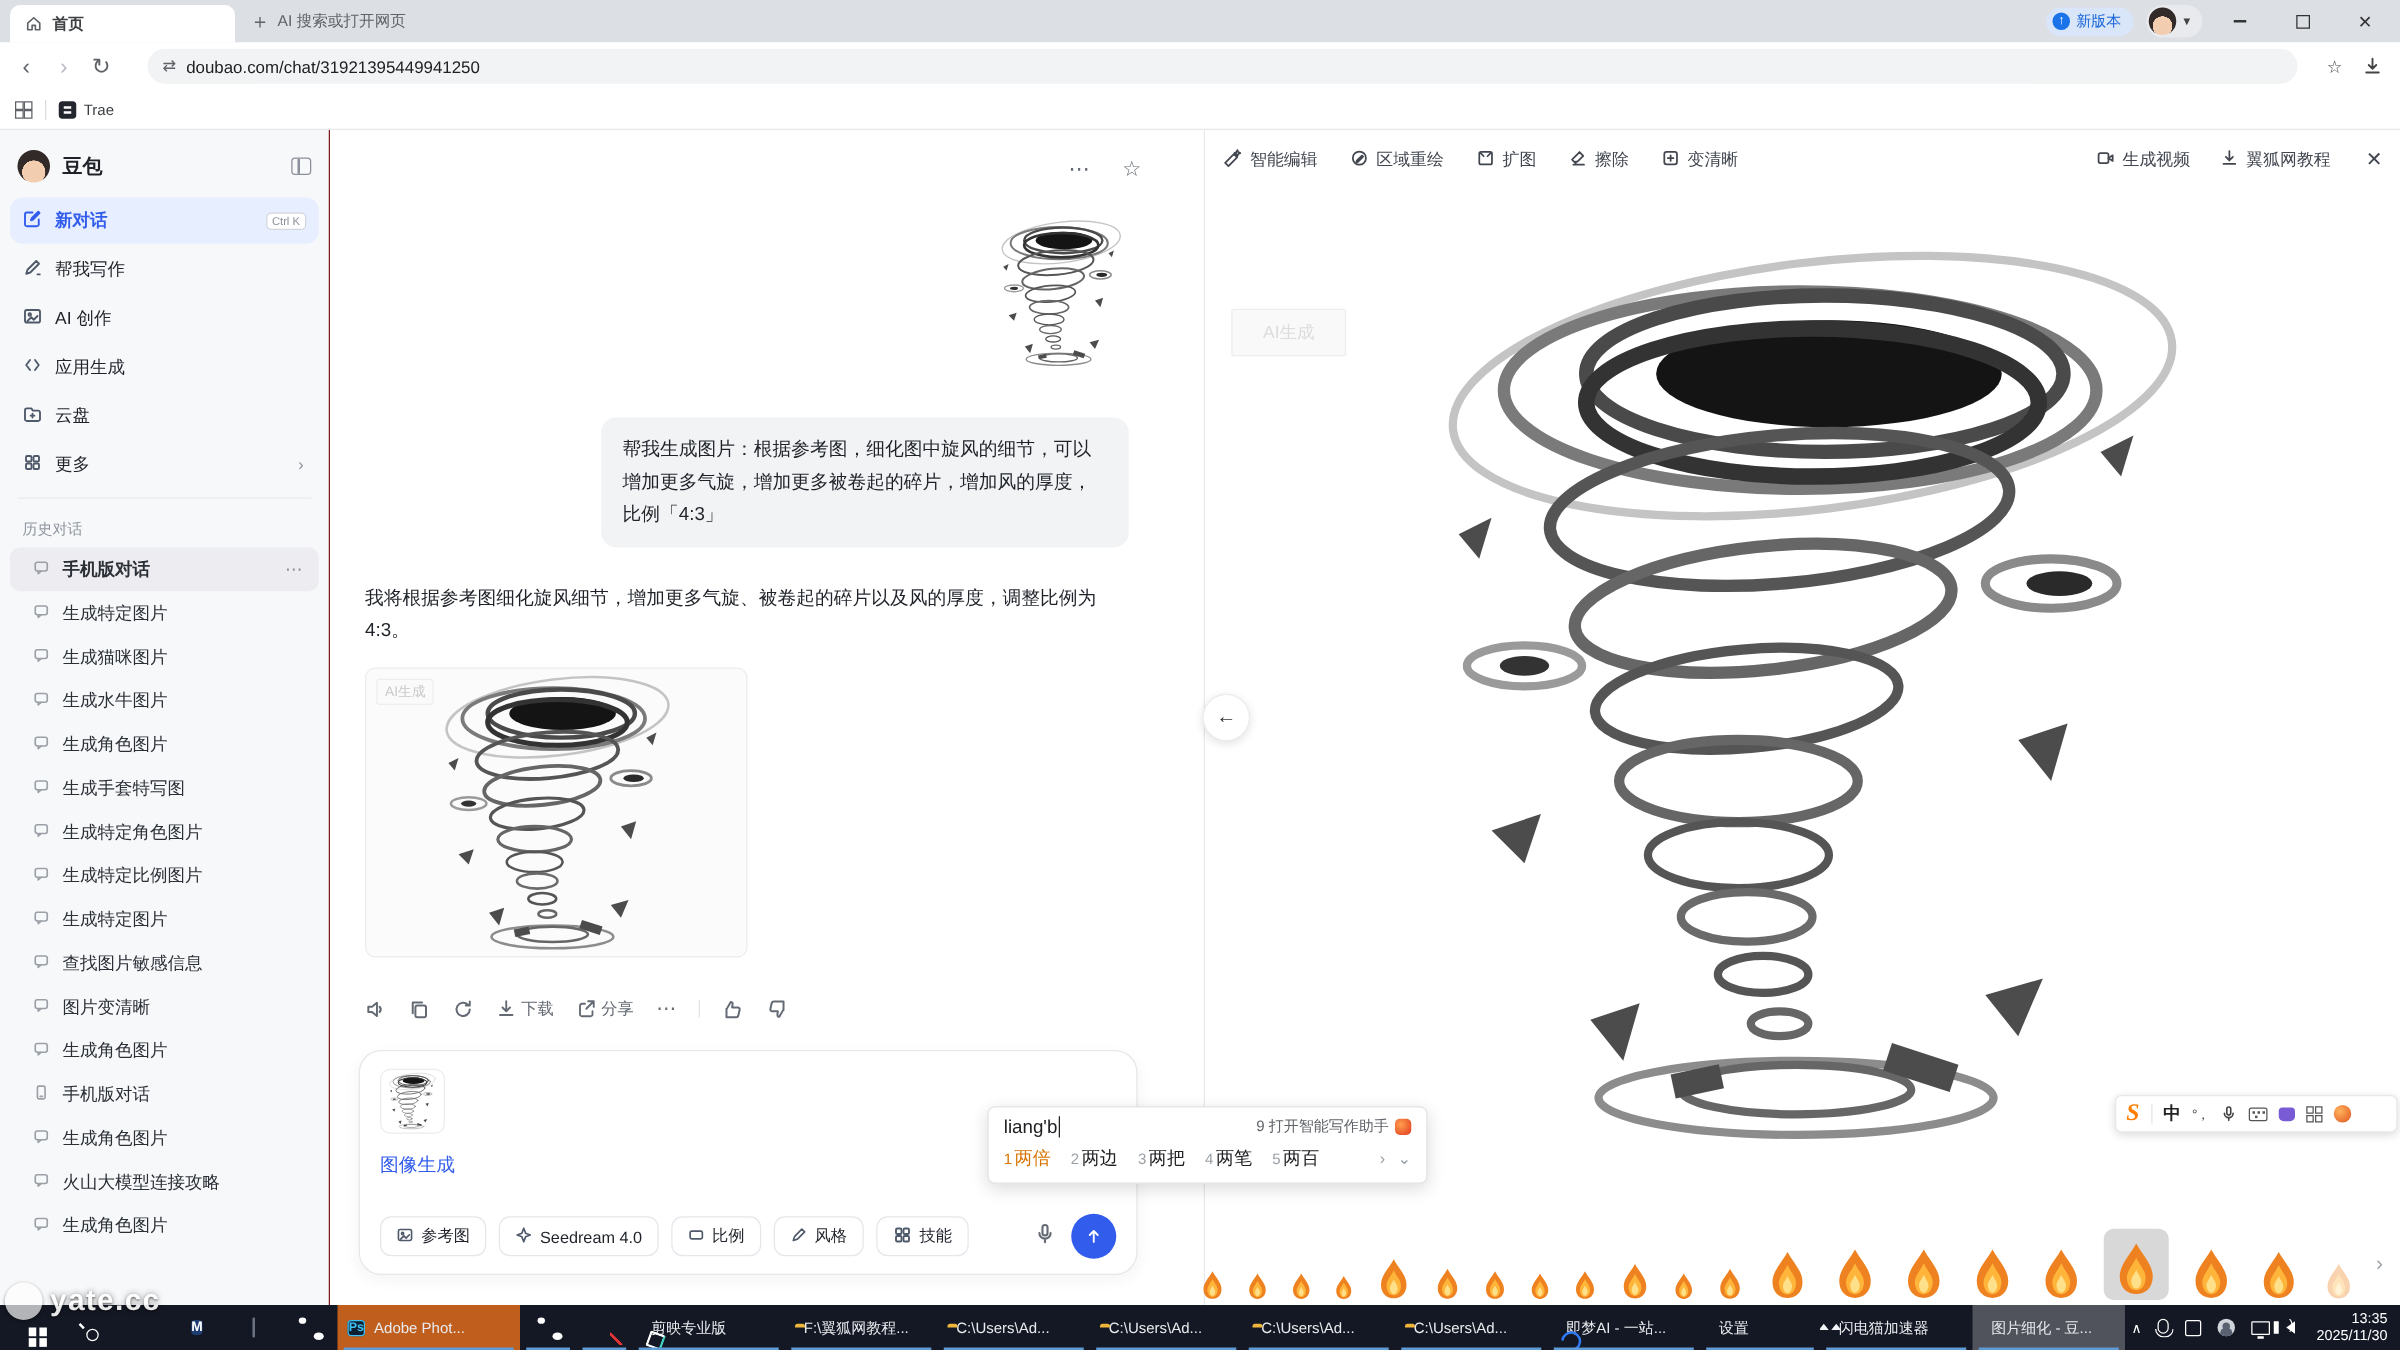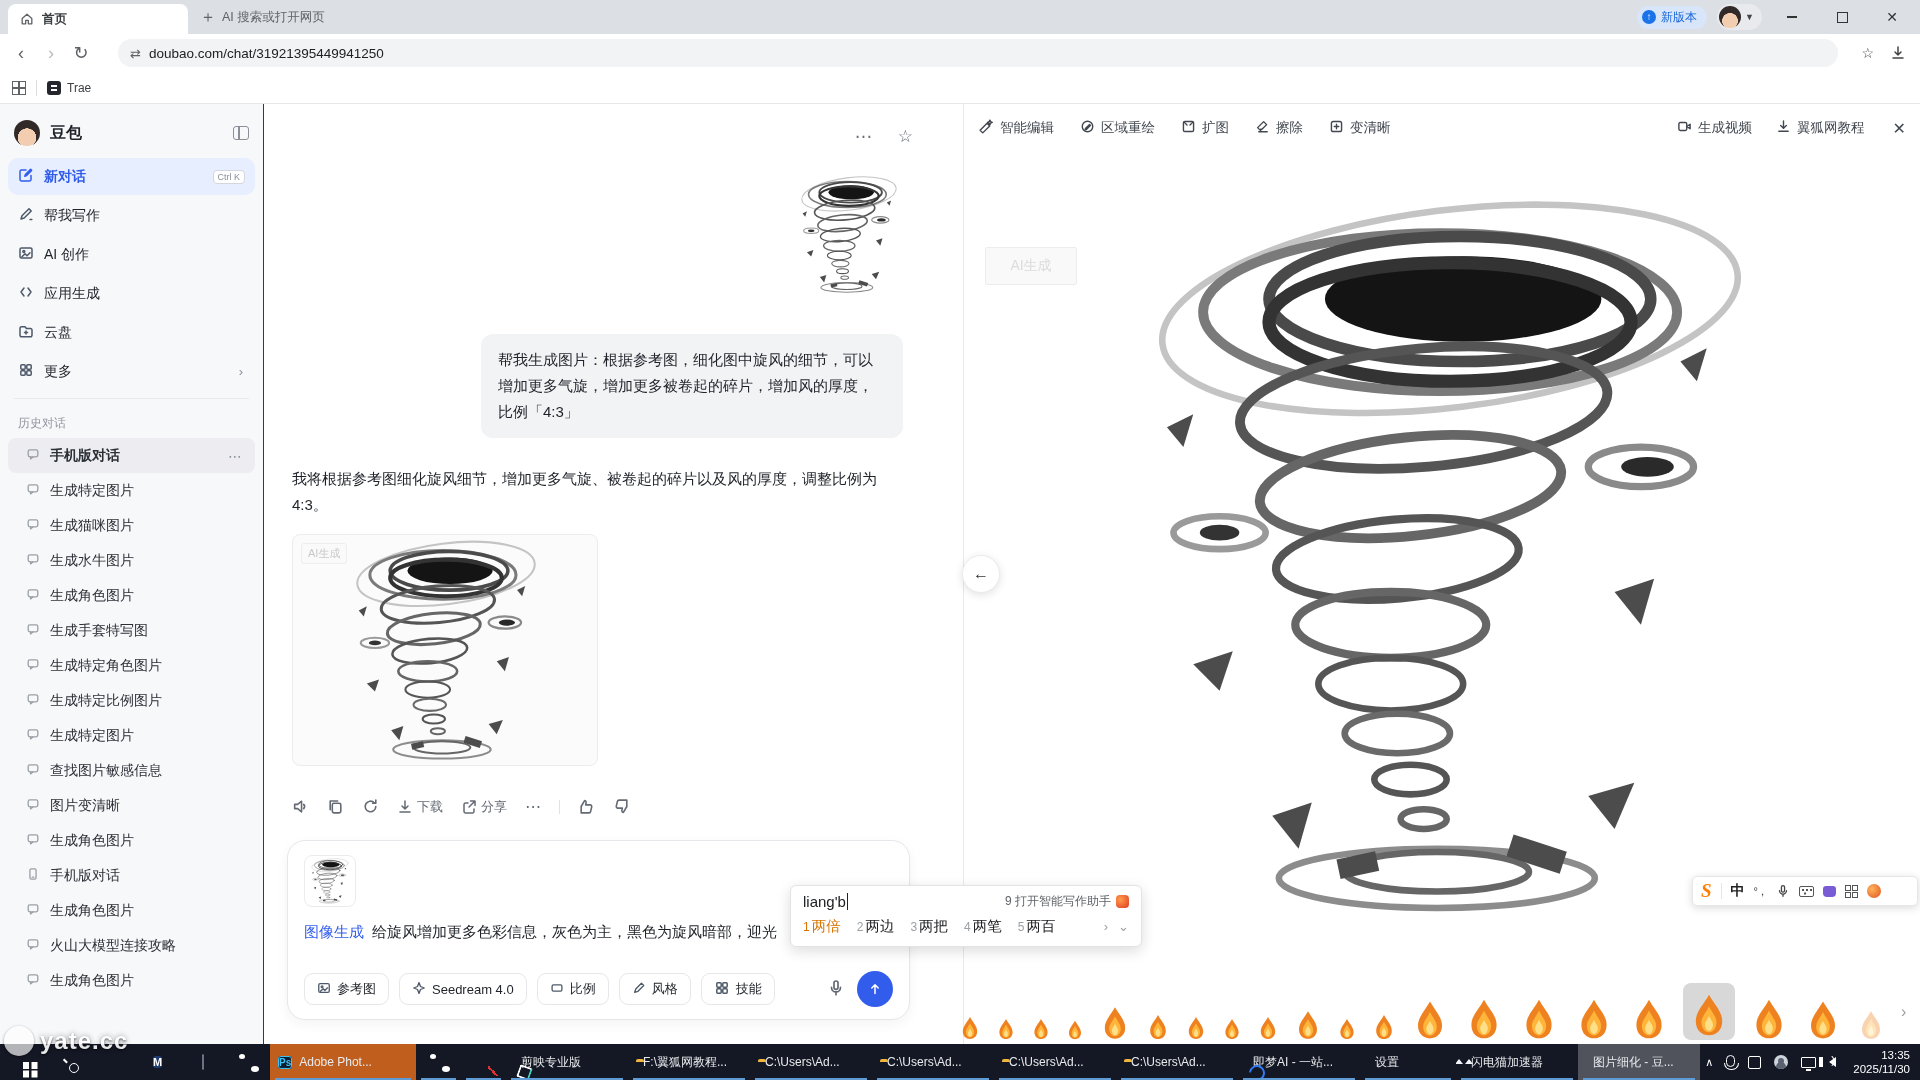--- a/index.html
+++ b/index.html
@@ -527,21 +527,20 @@
     </div>
 
     <div class="composer">
       <div class="comp-thumb">
         <svg width="50" height="50" viewBox="0 0 200 240">
             <use href="#tornado"></use>
           </svg>
       </div>
       <div class="comp-row">
         <span class="comp-mode">图像生成</span>
-        <span class="comp-text">给旋风增加更多色彩信息，灰色为主，黑色为旋风暗部，迎光</span>
       </div>
       <div class="comp-tpl">
         <span class="tpl-ic"></span>
         <span>模板</span>
       </div>
       <div class="chip-row" id="chip-row">
           <div class="chip">
             <span><svg class="lic" width="14" height="14" viewBox="0 0 16 16">
                 <rect x="2" y="3" width="12" height="10" rx="1.5"></rect>
                 <circle cx="5.8" cy="6.6" r="1"></circle>

